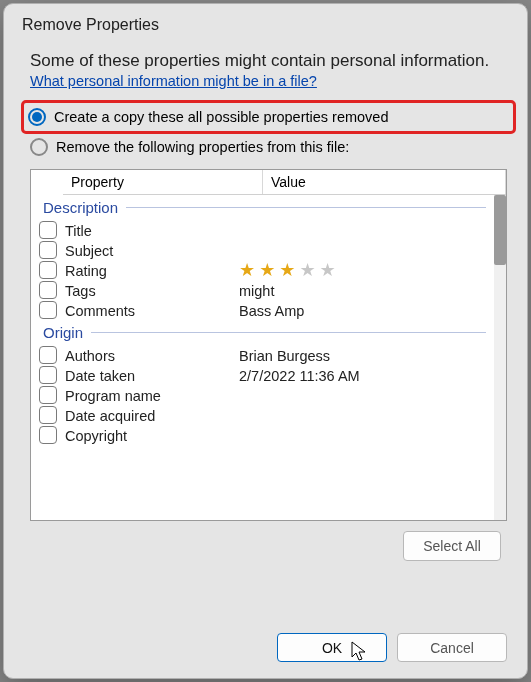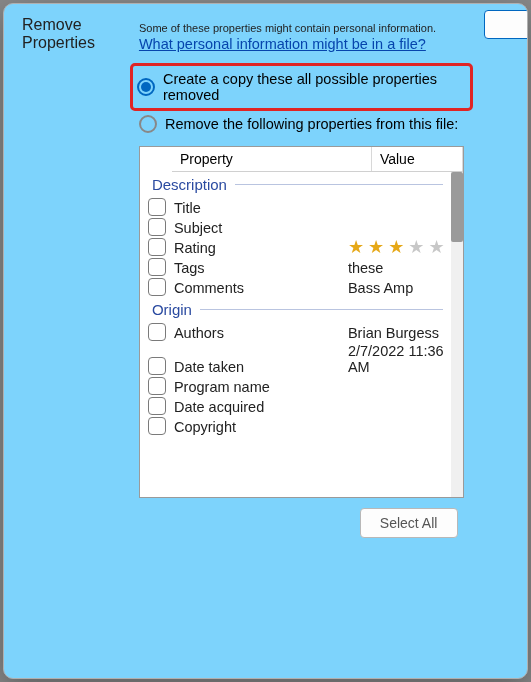--- a/index.html
+++ b/index.html
@@ -11,43 +11,43 @@
     background: #888;
     display: flex;
     align-items: center;
     justify-content: center;
     width: 531px;
     height: 682px;
   }
   .dialog {
     width: 525px;
     height: 676px;
-    background: #7dd3fc;
+    background: #e5e5e5;
     border: 1px solid #b0b0b0;
     border-radius: 10px;
     box-shadow: 0 10px 30px rgba(0,0,0,0.3);
     display: flex;
-    flex-direction: row;
+    flex-direction: column;
     overflow: hidden;
   }
   .title {
     padding: 12px 18px 6px 18px;
     font-size: 16px;
     color: #222;
   }
   .body {
     padding: 6px 20px 0 26px;
     flex: 1;
     display: flex;
     flex-direction: column;
   }
   .intro {
-    font-size: 11px;
+    font-size: 17px;
     color: #222;
-    margin-top: 11px;
+    margin-top: 4px;
     line-height: 1.35;
   }
   .link {
     color: #0645ad;
     text-decoration: underline;
     cursor: pointer;
     font-size: 14.5px;
   }
   .opts {
     margin-top: 14px;
@@ -241,21 +241,21 @@
                   <span class="star f">★</span>
                   <span class="star f">★</span>
                   <span class="star f">★</span>
                   <span class="star">★</span>
                   <span class="star">★</span>
                 </span></span>
             </div>
             <div class="prow">
               <span class="cb"></span>
               <span class="pname">Tags</span>
-              <span class="pval">these</span>
+              <span class="pval">might</span>
             </div>
             <div class="prow">
               <span class="cb"></span>
               <span class="pname">Comments</span>
               <span class="pval">Bass Amp</span>
             </div>
             <div class="group-hdr">
               <span>Origin</span>
               <span class="line"></span>
             </div>

